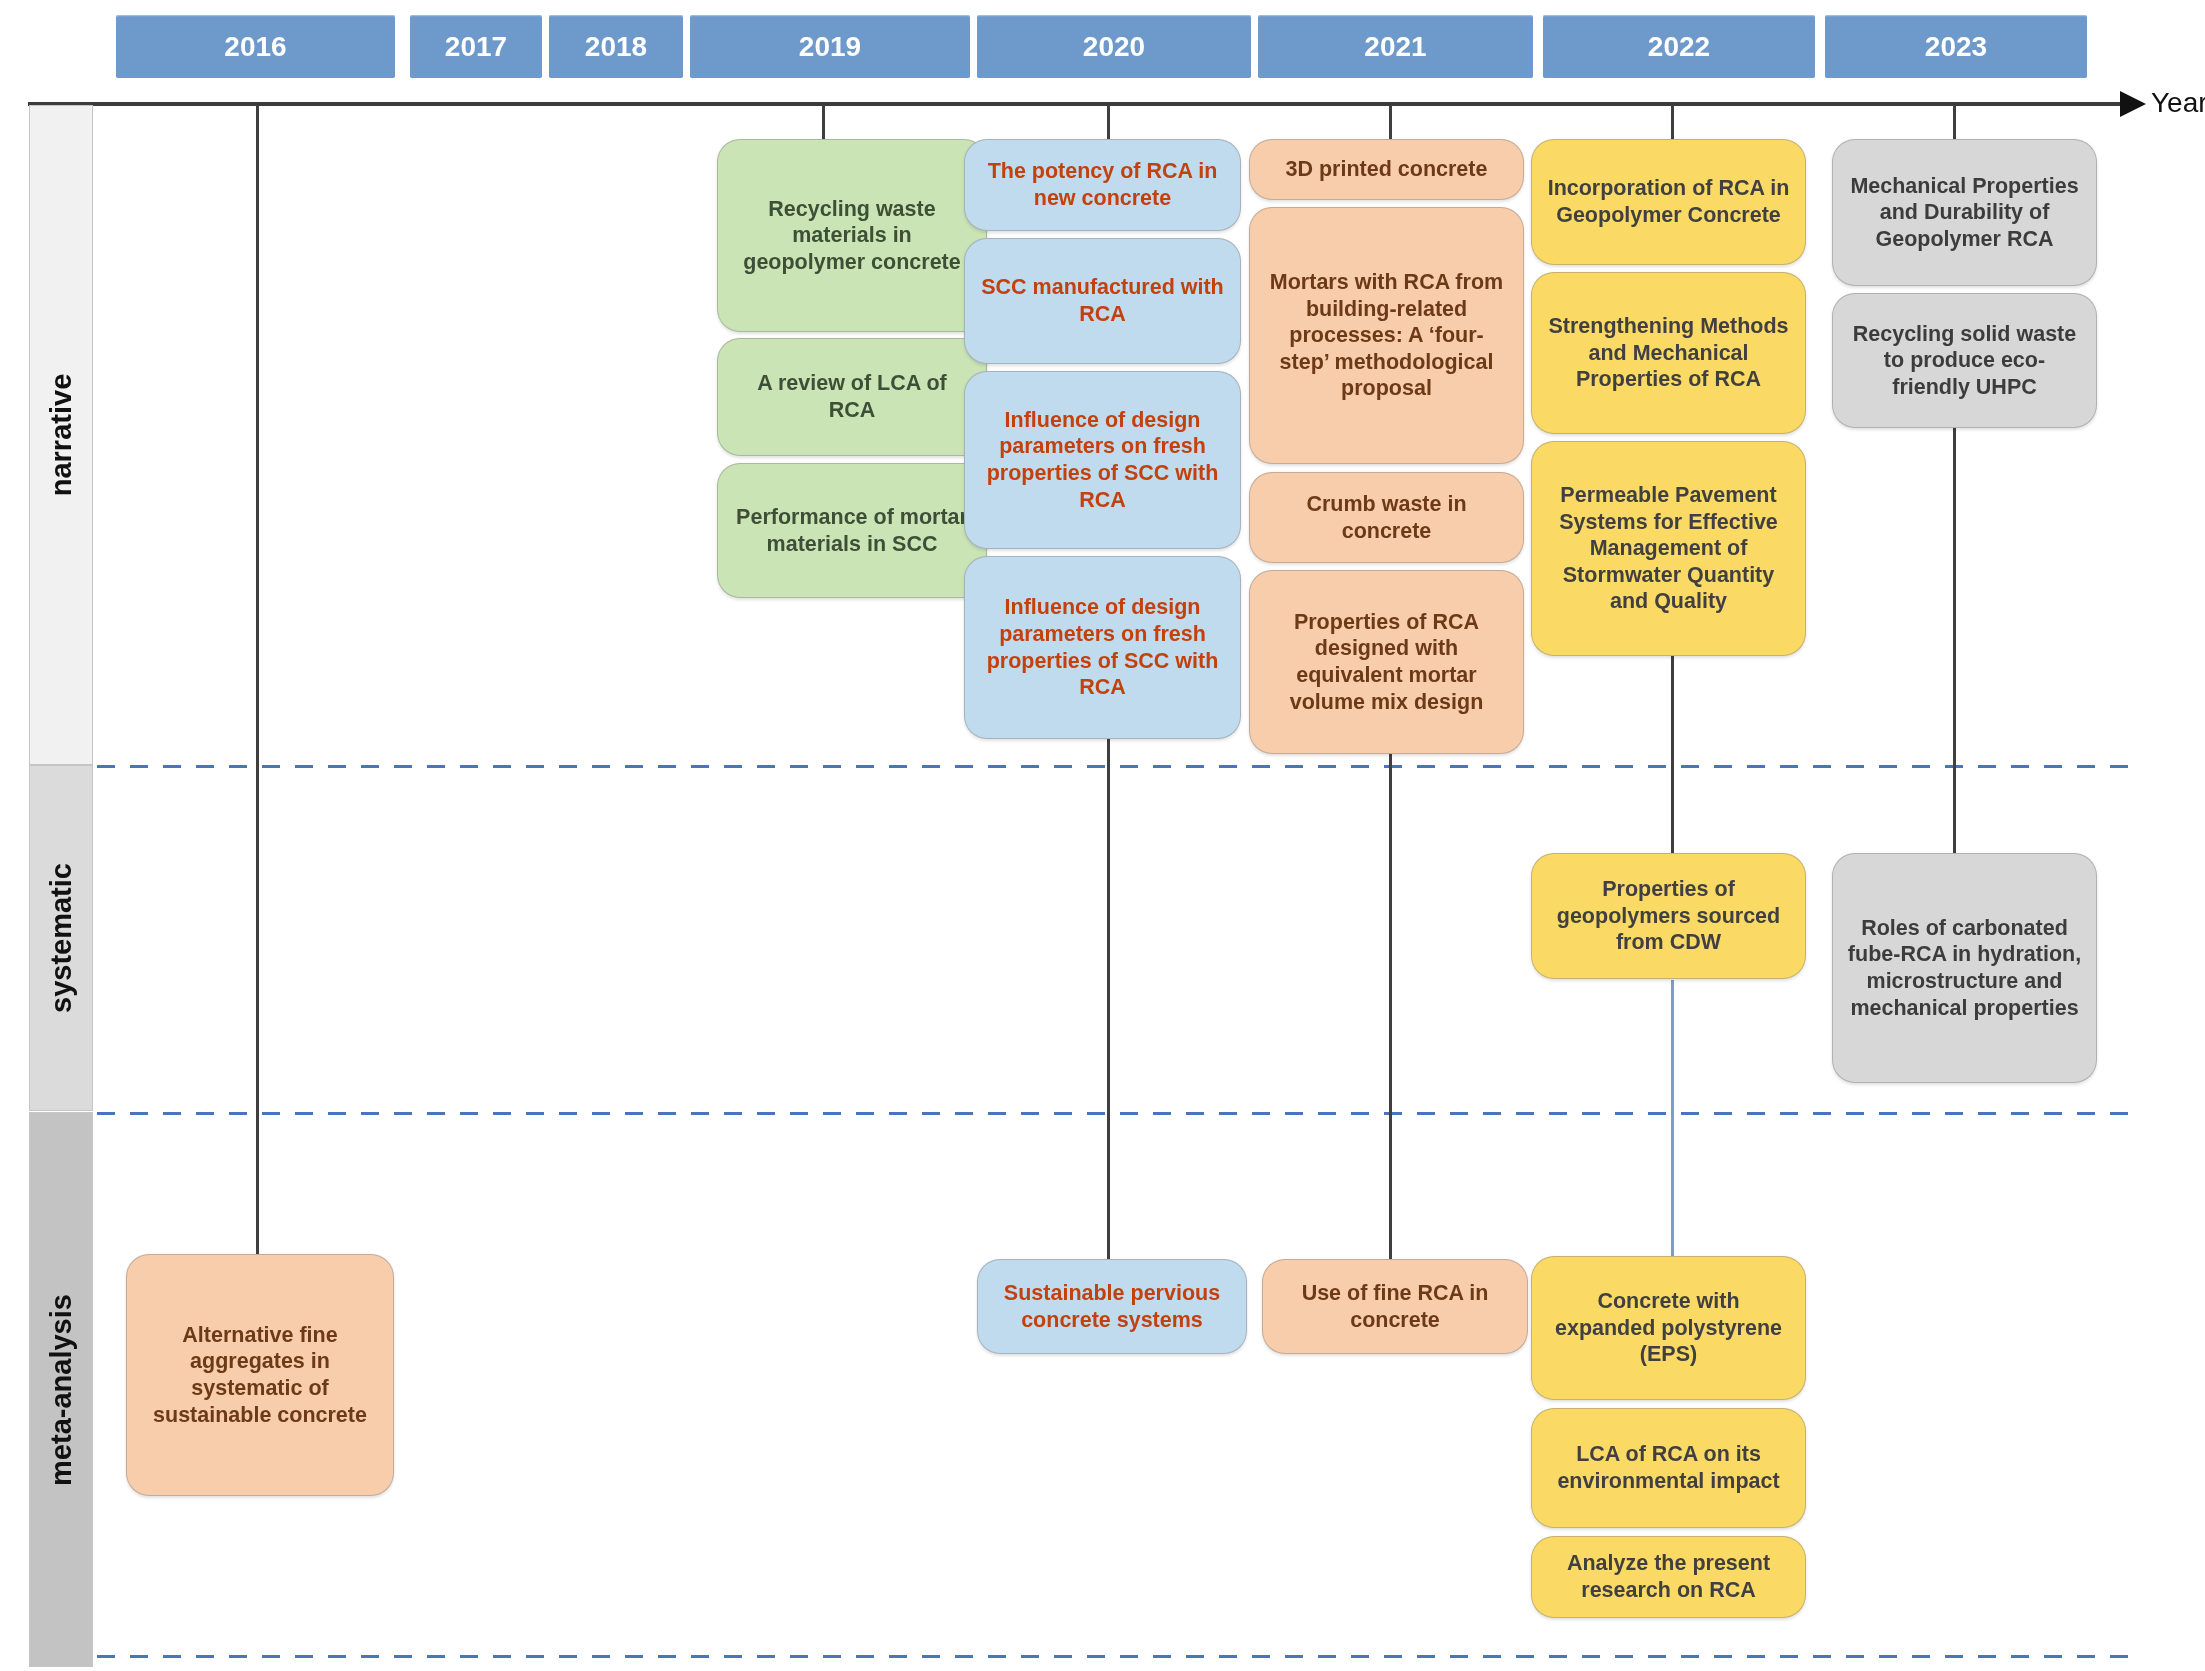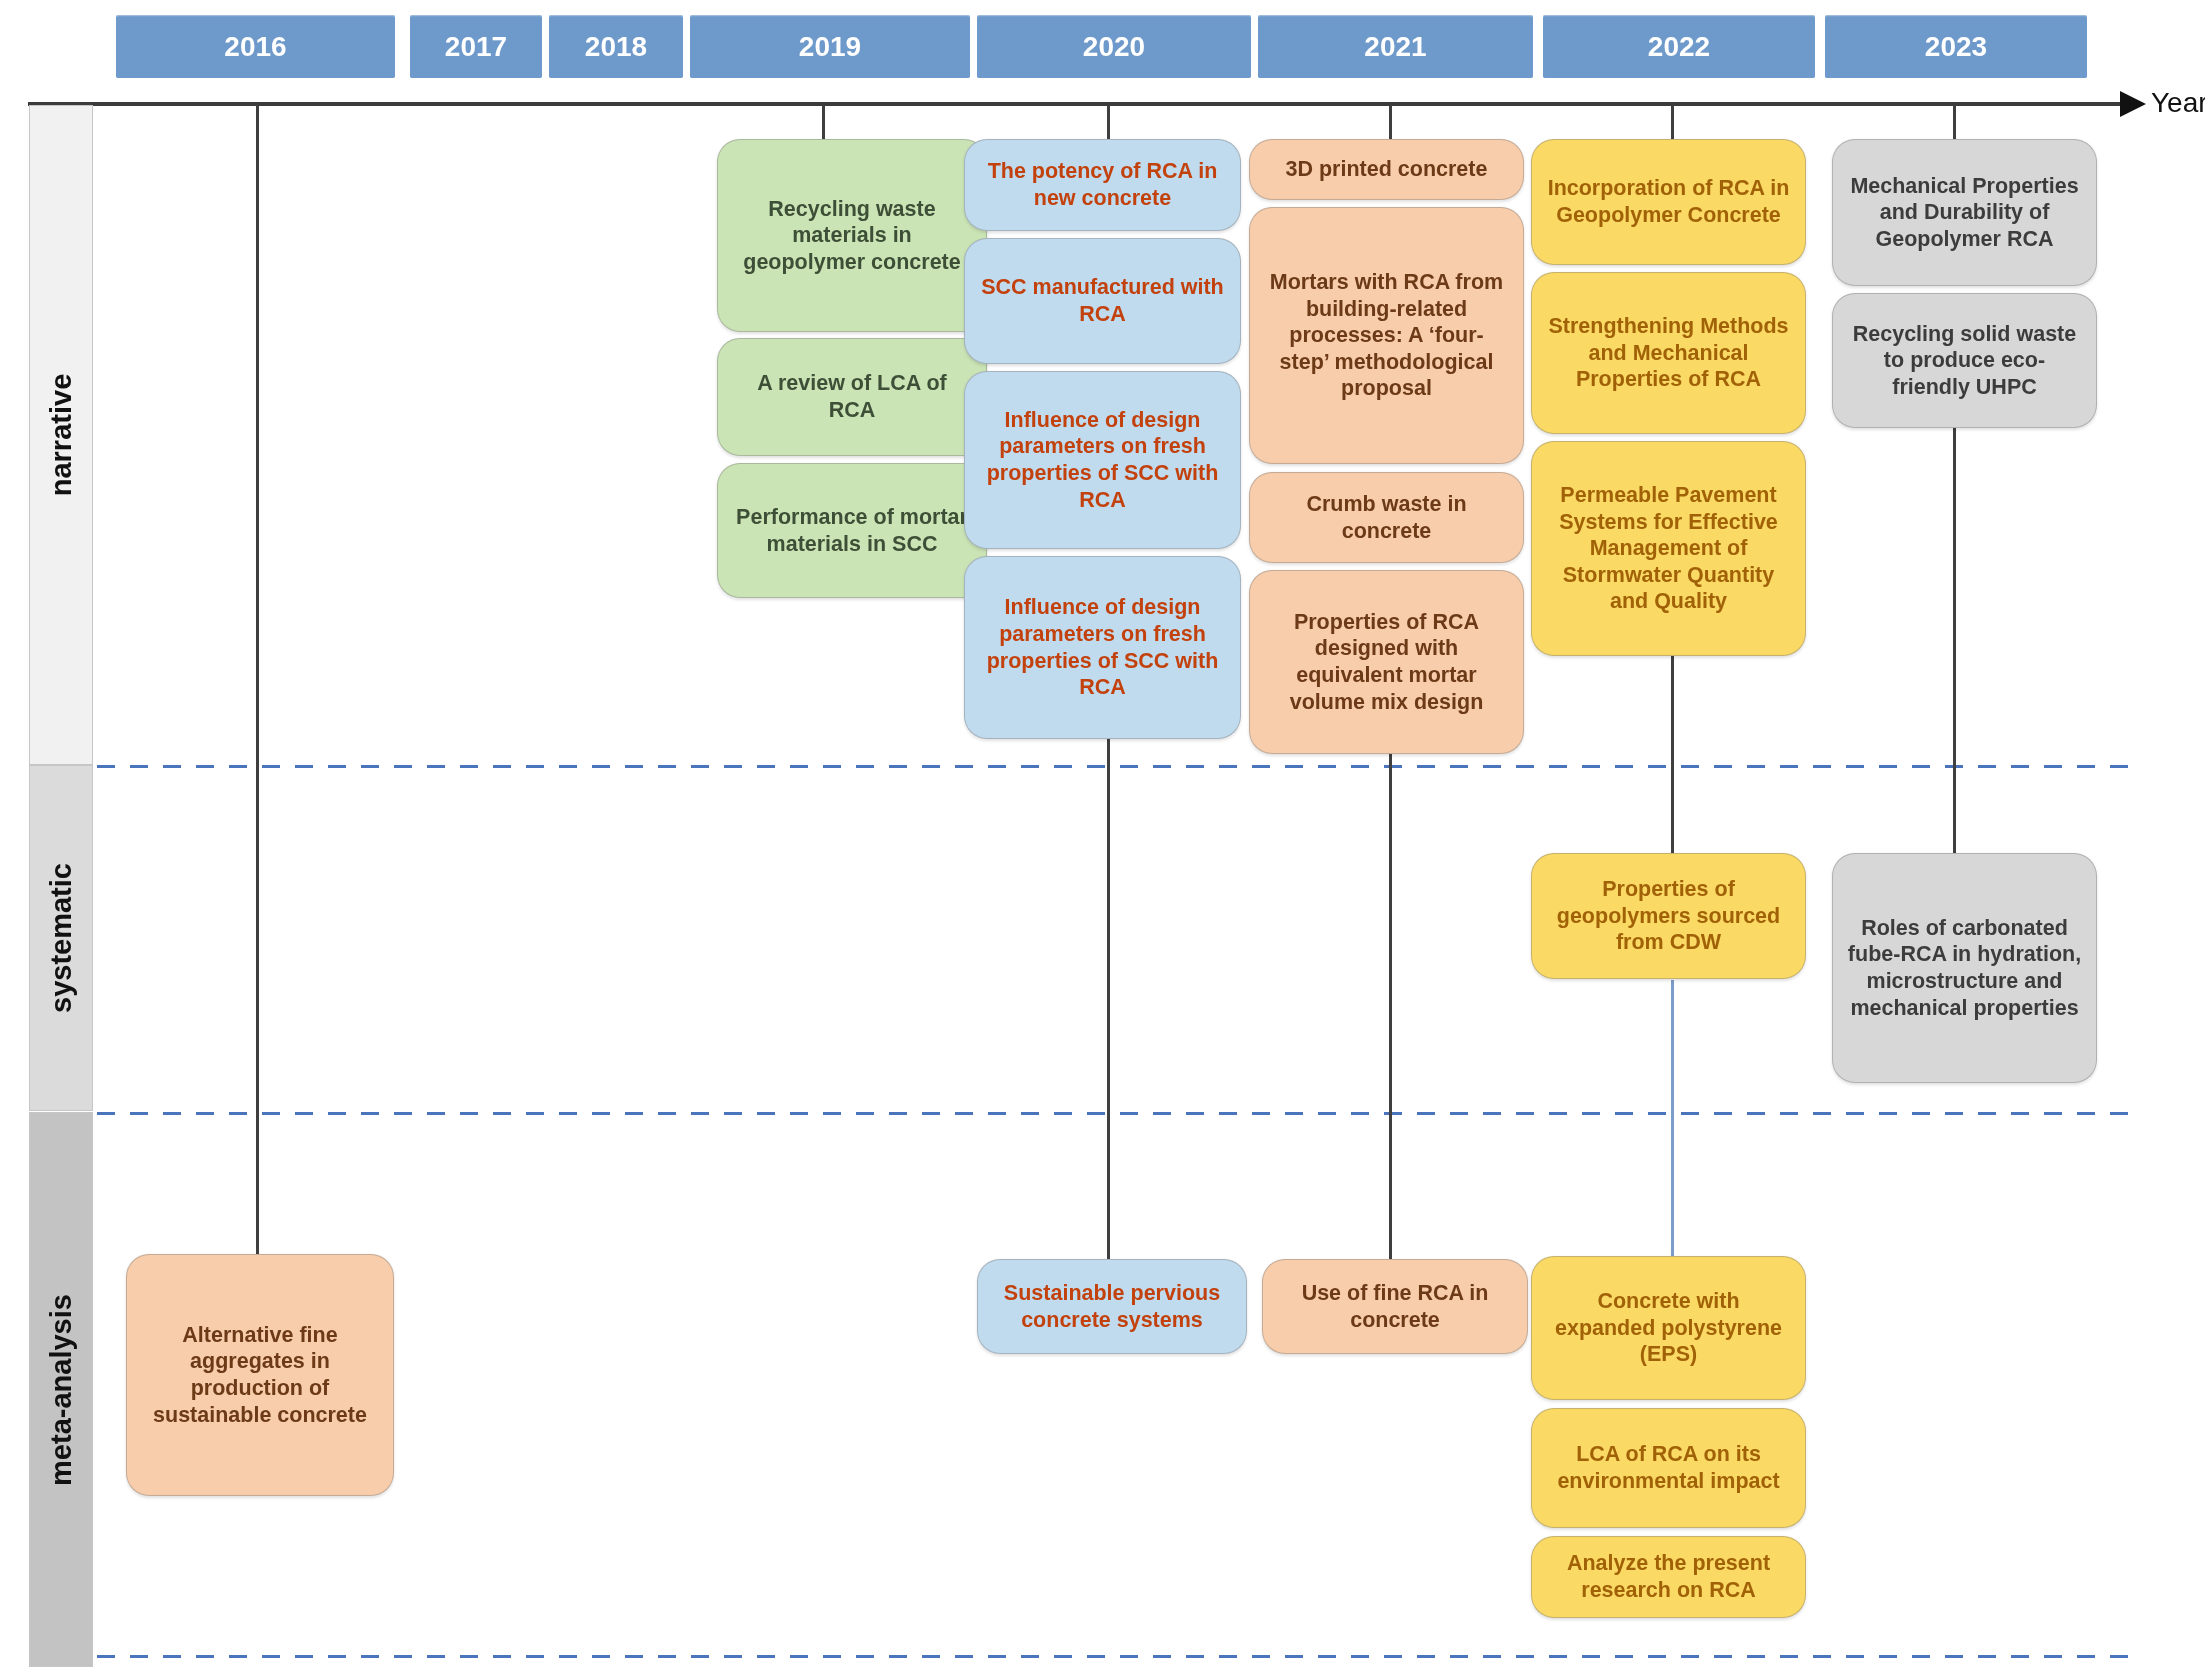--- a/index.html
+++ b/index.html
@@ -41,21 +41,21 @@
     position:absolute;z-index:2;border-radius:23px;
     display:flex;align-items:center;justify-content:center;text-align:center;
     font-weight:700;font-size:21.5px;line-height:1.24;
     padding:9.8px 14.7px;box-sizing:border-box;
     border:1.8px solid rgba(120,120,120,.40);
     box-shadow:0 1.8px 3.1px rgba(0,0,0,.12);
   }
   .box.green {background:#cbe4b5;color:#3e4f37;margin-left:40px;}
   .box.blue  {background:#c1dbee;color:#c2410c;}
   .box.orange{background:#f8cdab;color:#6d3a17;}
-  .box.yellow{background:#fbd965;color:#a16207;}
+  .box.yellow{background:#fbd965;color:#404040;}
   .box.gray  {background:#d7d7d7;color:#3c3c3c;}
 </style>
 </head>
 <body>
 
 <div id="figure">
 
   <div class="year-cell" style="left:116px;width:279px">2016</div>
   <div class="year-cell" style="left:410px;width:132px">2017</div>
   <div class="year-cell" style="left:549px;width:134px">2018</div>
@@ -108,21 +108,21 @@
   <div class="box orange" style="left:1249px;top:570px;width:275px;height:184px">Properties of RCA designed with equivalent mortar volume mix design</div>
   <div class="box yellow" style="left:1531px;top:139px;width:275px;height:126px">Incorporation of RCA in Geopolymer Concrete</div>
   <div class="box yellow" style="left:1531px;top:272px;width:275px;height:162px">Strengthening Methods and Mechanical Properties of RCA</div>
   <div class="box yellow" style="left:1531px;top:441px;width:275px;height:215px">Permeable Pavement Systems for Effective Management of Stormwater Quantity and Quality</div>
   <div class="box gray" style="left:1832px;top:139px;width:265px;height:147px">Mechanical Properties and Durability of Geopolymer RCA</div>
   <div class="box gray" style="left:1832px;top:293px;width:265px;height:135px">Recycling solid waste to produce eco-friendly UHPC</div>
 
   <div class="box yellow" style="left:1531px;top:853px;width:275px;height:126px">Properties of geopolymers sourced from CDW</div>
   <div class="box gray" style="left:1832px;top:853px;width:265px;height:230px">Roles of carbonated fube-RCA in hydration, microstructure and mechanical properties</div>
 
-  <div class="box orange" style="left:126px;top:1254px;width:268px;height:242px">Alternative fine aggregates in production of sustainable concrete</div>
+  <div class="box orange" style="left:126px;top:1254px;width:268px;height:242px">Alternative fine aggregates in systematic of sustainable concrete</div>
   <div class="box blue" style="left:977px;top:1259px;width:270px;height:95px">Sustainable pervious concrete systems</div>
   <div class="box orange" style="left:1262px;top:1259px;width:266px;height:95px">Use of fine RCA in concrete</div>
   <div class="box yellow" style="left:1531px;top:1256px;width:275px;height:144px">Concrete with expanded polystyrene (EPS)</div>
   <div class="box yellow" style="left:1531px;top:1408px;width:275px;height:120px">LCA of RCA on its environmental impact</div>
   <div class="box yellow" style="left:1531px;top:1536px;width:275px;height:82px">Analyze the present research on RCA</div>
 
 </div>
 
 
 </body></html>

